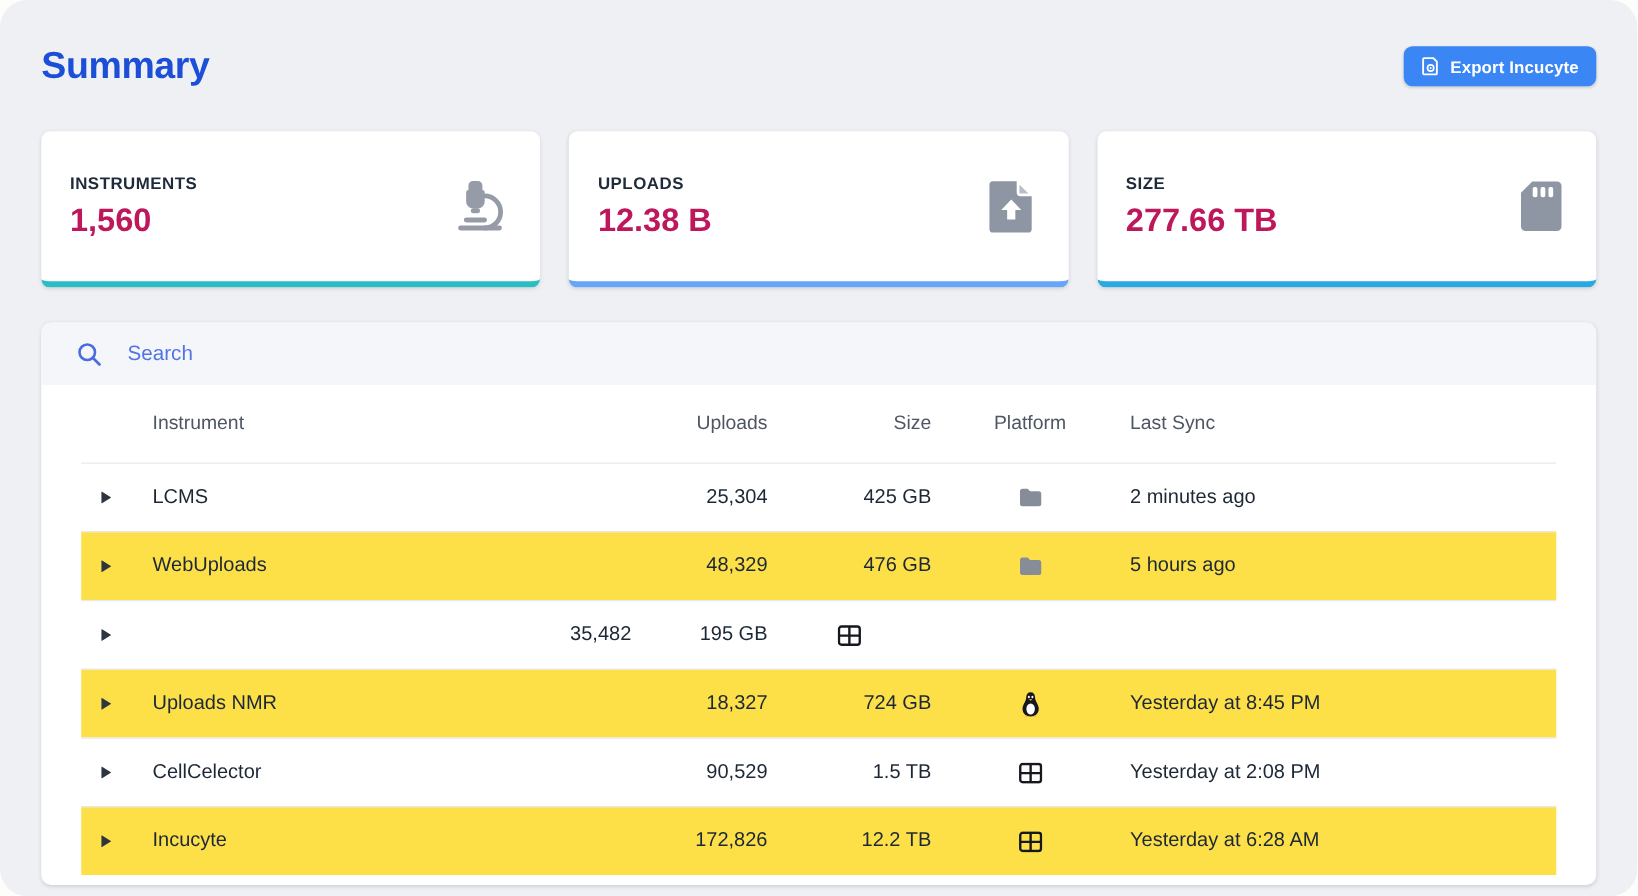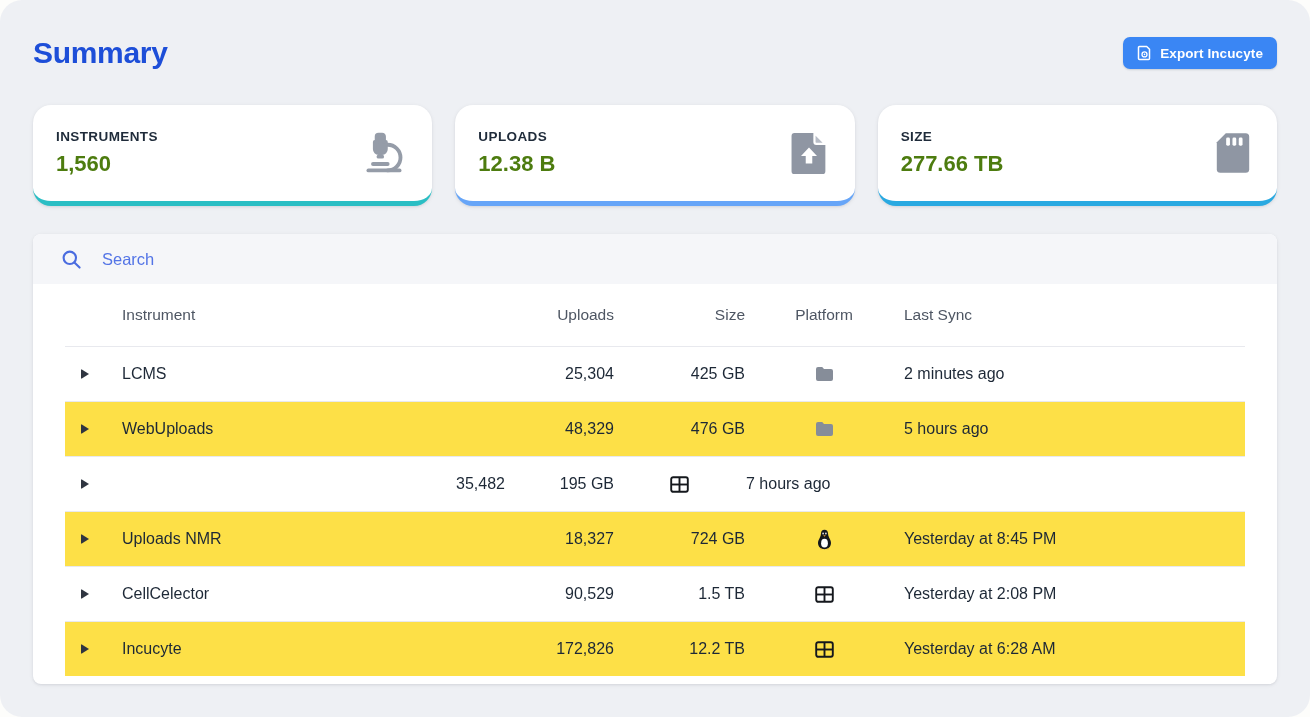--- a/index.html
+++ b/index.html
@@ -17,28 +17,28 @@
     background: #3a86f4; color: #ffffff; border: none; cursor: pointer;
     font-family: "Liberation Sans", sans-serif;
     font-size: 13.5px; font-weight: 700; letter-spacing: 0.1px;
     padding: 8px 14px; border-radius: 7px;
     box-shadow: 0 1px 2px rgba(16,24,40,.15);
   }
   .export-btn svg { display: block; }
   
   .stats-row { display: flex; gap: 23px; margin-top: 35px; }
   .stat-card {
-    flex: 1; background: #ffffff; border-radius: 18px;
+    flex: 1; background: #ffffff; border-radius: 7px;
     border-bottom: 5px solid #ccc;
     box-shadow: 0 1px 2px rgba(16,24,40,.05), 0 1px 4px rgba(16,24,40,.08);
-    height: 101px; padding: 0 26px 0 23px;
+    height: 125px; padding: 0 26px 0 23px;
     display: flex; align-items: center; justify-content: space-between;
   }
   .stat-label { font-size: 13.5px; font-weight: 700; color: #1f2b3a; letter-spacing: 0.4px; text-transform: uppercase; }
-  .stat-value { font-size: 22px; font-weight: 700; color: #4d7c0f; margin-top: 7px; }
+  .stat-value { font-size: 26px; font-weight: 700; color: #be185d; margin-top: 7px; }
   .stat-icon svg { display: block; }
   
   .table-card {
     margin-top: 28px; background: #ffffff; border-radius: 8px;
     box-shadow: 0 1px 2px rgba(16,24,40,.05), 0 1px 4px rgba(16,24,40,.08);
     overflow: hidden;
   }
   .search-bar {
     height: 50px; background: #f5f6f9; display: flex; align-items: center;
     padding: 0 28px; gap: 20px;
@@ -213,21 +213,20 @@
 
           <span class="p-icon">
             <svg width="19" height="17" viewBox="0 0 19 17" fill="none" stroke="#15181d" stroke-width="1.9">
               <rect x="1.2" y="1.2" width="16.6" height="14.6" rx="2"></rect>
               <path d="M9.5 1.2v14.6"></path>
                   <path d="M1.2 8.5h16.6"></path>
             </svg>
           </span>
 
         </div>
-        <div class="col-lastsync">7 hours ago</div>
       </div>
 
       <div class="grid-row alt">
         <div class="col-expander">
           <span class="expander"></span>
         </div>
         <div class="col-instrument">Uploads NMR</div>
         <div class="col-uploads">18,327</div>
         <div class="col-size">724 GB</div>
         <div class="col-platform">

